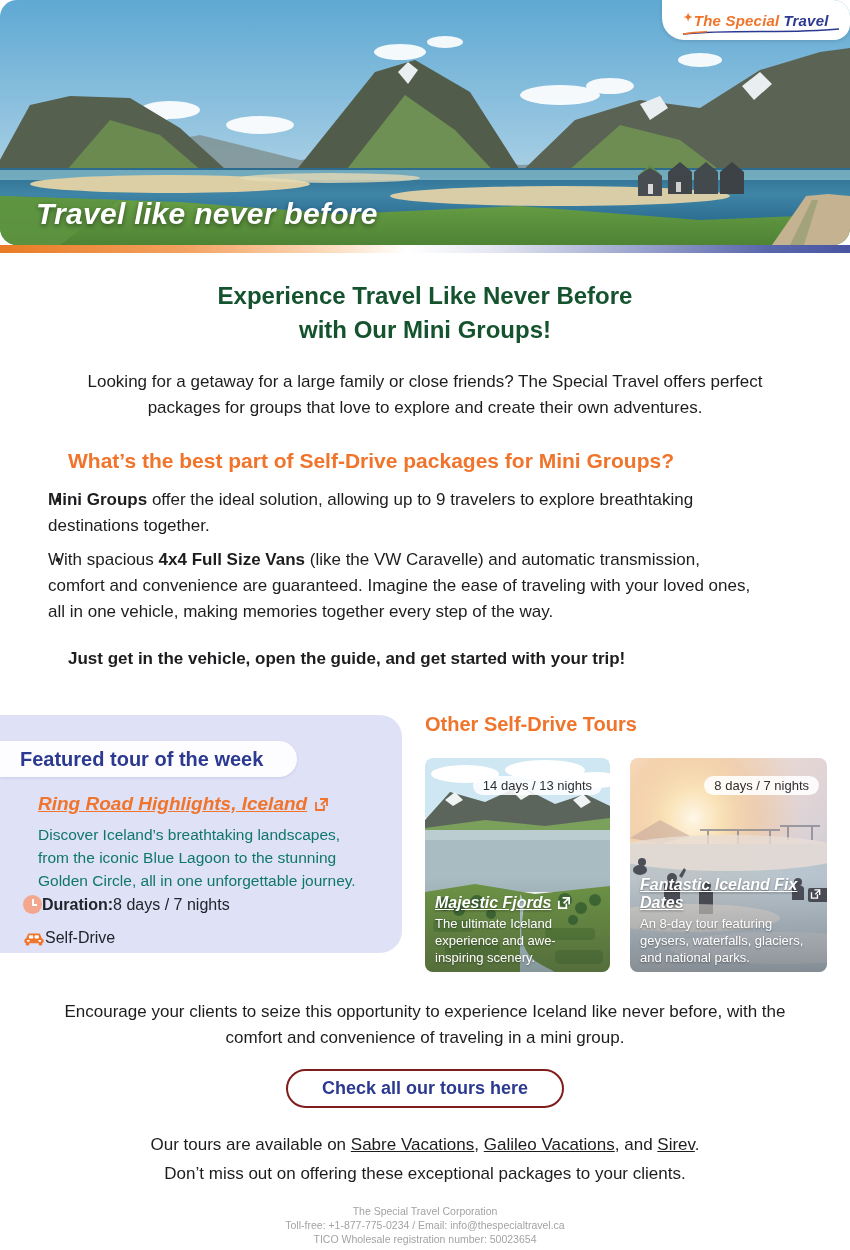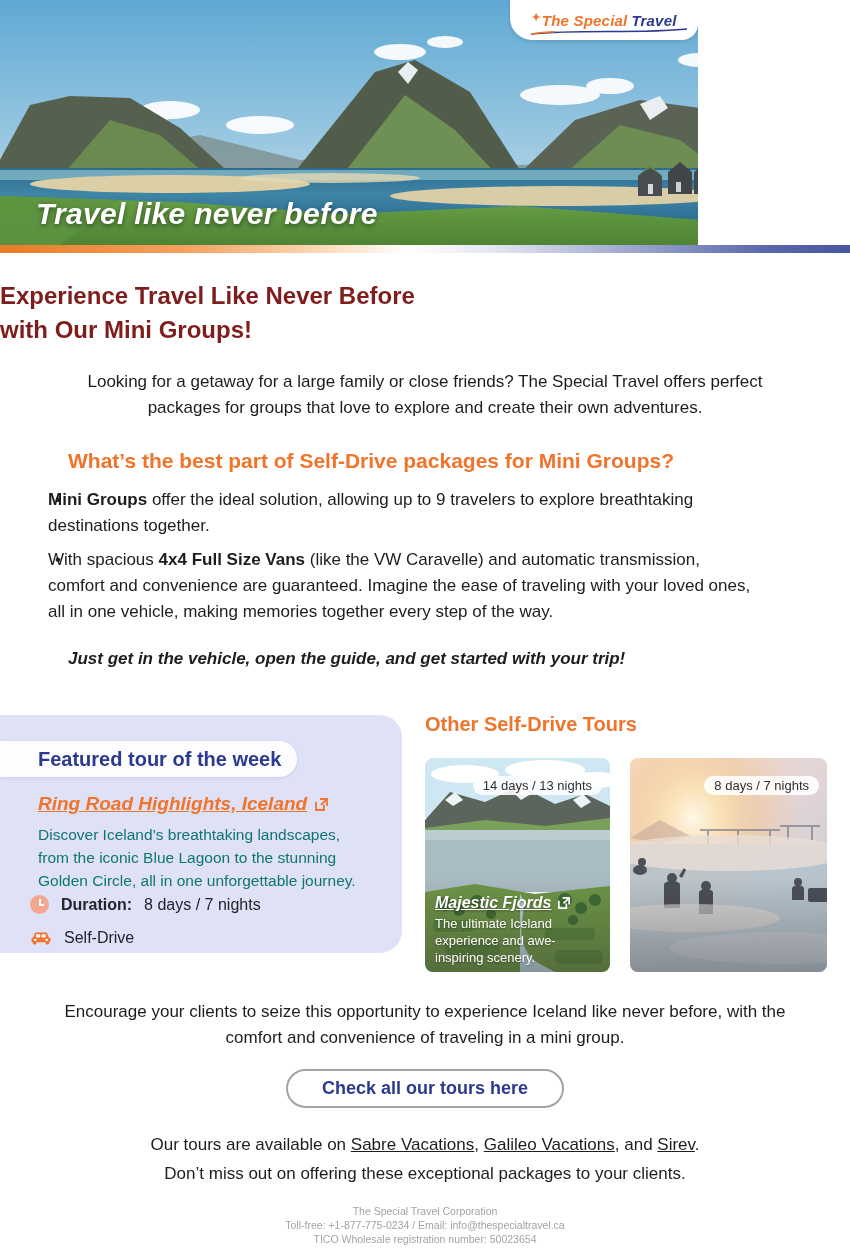--- a/index.html
+++ b/index.html
@@ -1,55 +1,55 @@
 <!DOCTYPE html>
 <html><head>
 <meta charset="utf-8">
 <style>
   * { margin:0; padding:0; box-sizing:border-box; }
   html,body { width:850px; background:#ffffff; }
   body { height:1250px; overflow:hidden; font-family:"Liberation Sans", sans-serif; color:#1d1d1f; position:relative; }
 
   
-  .hero { position:relative; width:698px; height:245px; overflow:hidden; }
+  .hero { position:relative; width:850px; height:245px; overflow:hidden;border-radius:17px; }
   .hero svg.hero-art { position:absolute; inset:0; display:block; }
   .logo-badge { position:absolute; top:0; right:0; width:188px; height:40px; background:#ffffff;
     border-radius:0 0 16px 22px; display:flex; align-items:center; justify-content:center; box-shadow:0 1px 4px rgba(0,0,0,.15); }
   .logo-inner { position:relative; font-style:italic; font-weight:bold; font-size:15px; letter-spacing:.2px; white-space:nowrap; }
   .logo-star { color:#f0742b; font-style:normal; font-size:11px; position:relative; top:-5px; margin-right:1px; }
   .logo-prefix { color:#f0742b; }
   .logo-suffix { color:#2b3990; margin-left:4px; }
   .logo-swoosh { position:absolute; left:-2px; right:0; bottom:-7px; height:8px; }
   .hero-tagline { position:absolute; left:36px; bottom:14px; color:#ffffff; font-weight:bold; font-style:italic;
     font-size:30px; letter-spacing:.3px; text-shadow:0 2px 5px rgba(0,0,0,.45); }
 
   .divider-bar { height:8px; width:850px;
     background:linear-gradient(90deg,#e97b24 0%,#f3a261 22%,#fbd9b8 38%,#ffffff 48%,#e4e7f1 58%,#9aa4cd 75%,#5a67ab 90%,#4a55a2 100%); }
 
   
-  .intro-title { margin:26px auto 0; text-align:left; color:#7f1d1d; font-weight:bold; font-size:24px; line-height:34px; }
+  .intro-title { margin:26px auto 0; text-align:center; color:#14532d; font-weight:bold; font-size:24px; line-height:34px; }
   .intro-para { width:720px; margin:22px auto 0; text-align:center; font-size:17px; line-height:26px; }
 
   
   .benefits-heading { margin:28px 0 0 68px; color:#f0742b; font-weight:bold; font-size:21px; }
   .benefits-list { margin:14px 0 0 0; width:760px; }
   .benefit-item { position:relative; padding-left:48px; font-size:17px; line-height:26px; margin-top:8px; }
   .benefit-item::before { content:"•"; position:absolute; left:55px; top:0; font-size:17px; }
   .benefit-bold { font-weight:bold; }
-  .benefits-tagline { margin:24px 0 0 68px; font-weight:bold; font-style:italic; font-size:17px; }
+  .benefits-tagline { margin:24px 0 0 68px; font-weight:bold; font-size:17px; }
 
   
   .columns { position:relative; margin-top:44px; height:256px; }
   .featured-card { position:absolute; left:0; top:2px; width:402px; height:238px; background:#dfe1f6; border-radius:0 22px 22px 0; }
   .featured-pill { position:absolute; left:0; top:26px; width:297px; height:36px; background:#fdfdff; border-radius:0 18px 18px 0;
-    display:flex; align-items:center; padding-left:38px; color:#2b3990; font-weight:bold; font-size:20px; box-shadow:0 1px 3px rgba(43,57,144,.12); }
+    display:flex; align-items:center; padding-left:20px; color:#2b3990; font-weight:bold; font-size:20px; box-shadow:0 1px 3px rgba(43,57,144,.12); }
   .featured-link-row { position:absolute; left:38px; top:78px; display:flex; align-items:center; gap:7px; cursor:pointer; }
   .featured-link { color:#f0742b; font-weight:bold; font-style:italic; font-size:19px; text-decoration:underline; }
   .featured-desc { position:absolute; left:38px; top:108px; width:334px; font-size:15.5px; line-height:23px; color:#0f766e; }
-  .meta-row { position:absolute; left:30px; display:flex; align-items:center; gap:12px; font-size:16px; color:#22242b; }
+  .meta-row { position:absolute; left:23px; display:flex; align-items:flex-end; gap:0; font-size:16px; color:#22242b; }
   .meta-duration { top:180px; }
   .meta-drive { top:214px; }
   .meta-label { font-weight:bold; }
   .clock-icon { width:19px; height:19px; border-radius:50%; background:#f2a78e; position:relative; flex:0 0 auto; }
   .clock-icon::before { content:""; position:absolute; left:9px; top:4px; width:1.8px; height:6px; background:#fff; }
   .clock-icon::after { content:""; position:absolute; left:9px; top:9px; width:5px; height:1.8px; background:#fff; }
   .car-icon { width:22px; height:16px; flex:0 0 auto; }
 
   .other-col { position:absolute; left:425px; top:0; width:402px; }
   .other-heading { color:#f0742b; font-weight:bold; font-size:20px; }
@@ -60,21 +60,21 @@
   .tour-card svg.card-art { position:absolute; inset:0; display:block; }
   .tour-shade { position:absolute; left:0; right:0; bottom:0; height:95px; background:linear-gradient(180deg,rgba(40,40,40,0) 0%,rgba(40,40,40,.35) 100%); }
   .tour-badge { position:absolute; top:18px; right:8px; background:rgba(255,255,255,.88); border-radius:12px; padding:2px 10px; font-size:13px; color:#2f2f2f; }
   .tour-body { position:absolute; left:10px; right:6px; bottom:6px; color:#ffffff; text-shadow:0 1px 2px rgba(0,0,0,.4); }
   .tour-title-row { display:flex; align-items:center; gap:6px; }
   .tour-title { font-weight:bold; font-style:italic; font-size:16px; text-decoration:underline; }
   .tour-desc { margin-top:3px; font-size:13px; line-height:17px; }
 
   
   .encourage { width:764px; margin:30px auto 13px; text-align:center; font-size:17px; line-height:26px; }
-  .cta-button { display:block; margin:18px auto 0; padding:7px 34px; background:#ffffff; border:2px solid #a3a3a3;
+  .cta-button { display:block; margin:18px auto 0; padding:7px 34px; background:#ffffff; border:2px solid #7f1d1d;
     border-radius:20px; color:#2b3990; font-weight:bold; font-size:18px; font-family:"Liberation Sans", sans-serif; cursor:pointer; }
 
   .availability { margin-top:22px; text-align:center; font-size:17px; line-height:29px; }
   .availability a { color:#1d1d1f; text-decoration:underline; cursor:pointer; }
 
   
   .footer { margin-top:16px; text-align:center; color:#a3a3a3; font-size:10.5px; line-height:14px; }
 
   .ext-icon { display:inline-block; }
 </style>
@@ -305,20 +305,31 @@
               <path d="M162,130 C164,126 172,126 174,130 L174,142 L162,142 Z"></path>
             <rect x="178" y="130" width="22" height="14" rx="2"></rect>
             <circle cx="12" cy="104" r="4"></circle>
               <ellipse cx="10" cy="112" rx="7" ry="5"></ellipse>
           </g>
           <ellipse cx="60" cy="160" rx="90" ry="14" fill="#dfd8d2" opacity="0.65"></ellipse>
           <ellipse cx="150" cy="190" rx="110" ry="16" fill="#cfd2d8" opacity="0.6"></ellipse>
         </svg>
         <div class="tour-shade"></div>
         <div class="tour-badge">8 days / 7 nights</div>
+        <div class="tour-body">
+          <div class="tour-title-row">
+            <span class="tour-title">Fantastic Iceland Fix Dates</span>
+            <svg class="ext-icon" width="14" height="14" viewBox="0 0 15 15">
+              <path d="M2,5 L2,13 L10,13 L10,8" fill="none" stroke="#ffffff" stroke-width="1.8"></path>
+              <path d="M6,2 L13,2 L13,9" fill="none" stroke="#ffffff" stroke-width="1.8"></path>
+              <path d="M13,2 L7,8" stroke="#ffffff" stroke-width="1.8"></path>
+            </svg>
+          </div>
+          <div class="tour-desc">An 8-day tour featuring geysers, waterfalls, glaciers, and national parks.</div>
+        </div>
       </div>
 
     </div>
   </div>
 </div>
 
 <p class="encourage">Encourage your clients to seize this opportunity to experience Iceland like never before, with the comfort and convenience of traveling in a mini group.</p>
 <button class="cta-button">Check all our tours here</button>
 
 <div class="availability">

